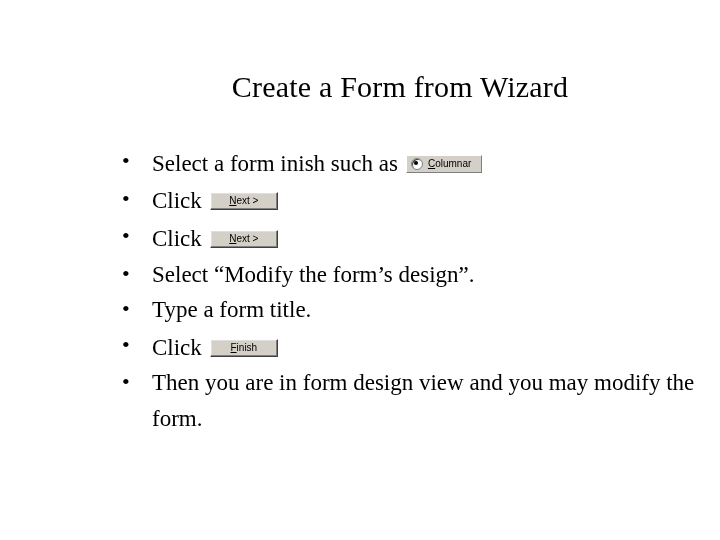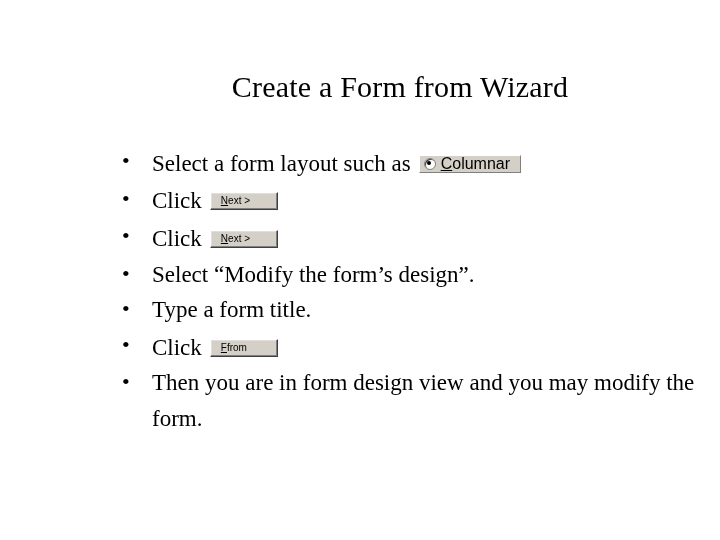--- a/index.html
+++ b/index.html
@@ -56,35 +56,36 @@
     display: inline-block;
     background: #d4d0c8;
     border: 1px solid;
     border-color: #ffffff #404040 #404040 #ffffff;
     box-shadow: inset -1px -1px 0 #808080, inset 1px 1px 0 #dfdfdf;
     font-family: Tahoma, "MS Sans Serif", sans-serif;
     font-size: 10px;
     padding: 1px 10px;
     line-height: 14px;
     min-width: 46px;
+    text-align: center;
     color: #000;
     vertical-align: middle;
   }
   .win-btn .ul { text-decoration: underline; }
   
   .radio-chip {
     display: inline-flex;
     align-items: center;
     gap: 5px;
     background: #d4d0c8;
     border: 1px solid;
     border-color: #ffffff #808080 #808080 #ffffff;
     padding: 1px 10px 1px 4px;
     font-family: Tahoma, "MS Sans Serif", sans-serif;
-    font-size: 16px;
+    font-size: 10px;
     line-height: 14px;
     color: #000;
     vertical-align: middle;
   }
   .radio-dot {
     width: 10px;
     height: 10px;
     border-radius: 50%;
     background: #fff;
     border: 1px solid #808080;
@@ -106,21 +107,21 @@
 <body>
 
 <div class="slide">
 
   <h1 class="title">Create a Form from Wizard</h1>
 
   <ul class="bullets">
 
     <li>
       <span class="inline-row">
-        <span>Select a form layout such as</span>
+        <span>Select a form inish such as</span>
         <span class="radio-chip">
           <span class="radio-dot"></span>
           <span><span class="ul">C</span><span>olumnar</span></span>
         </span>
       </span>
     </li>
 
     <li>
       <span class="inline-row">
         <span>Click</span>
@@ -140,21 +141,21 @@
       <span>Select “Modify the form’s design”.</span>
     </li>
 
     <li>
       <span>Type a form title.</span>
     </li>
 
     <li>
       <span class="inline-row">
         <span>Click</span>
-        <span class="win-btn"><span class="ul">F</span><span>from</span></span>
+        <span class="win-btn"><span class="ul">F</span><span>inish</span></span>
       </span>
     </li>
 
     <li>
       <span>Then  you are in form design view and you may modify the form.</span>
     </li>
 
   </ul>
 </div>
 

